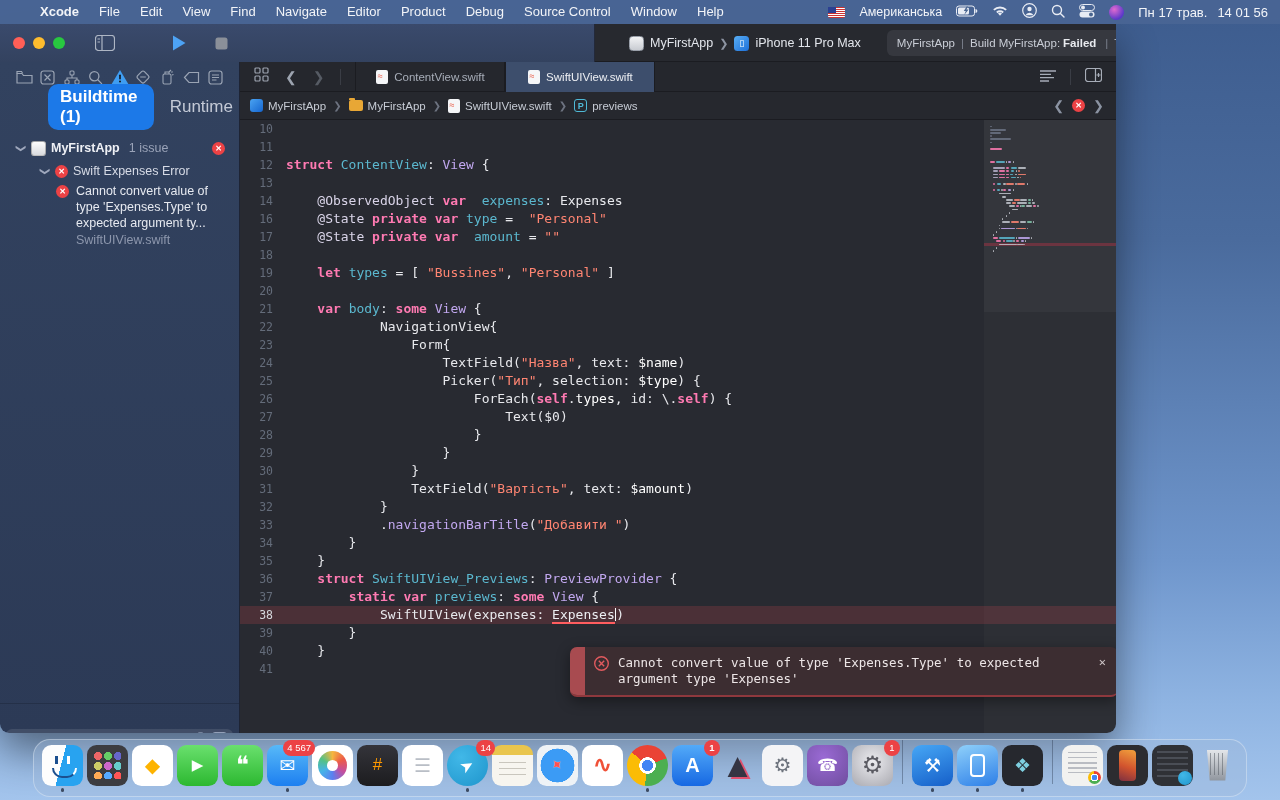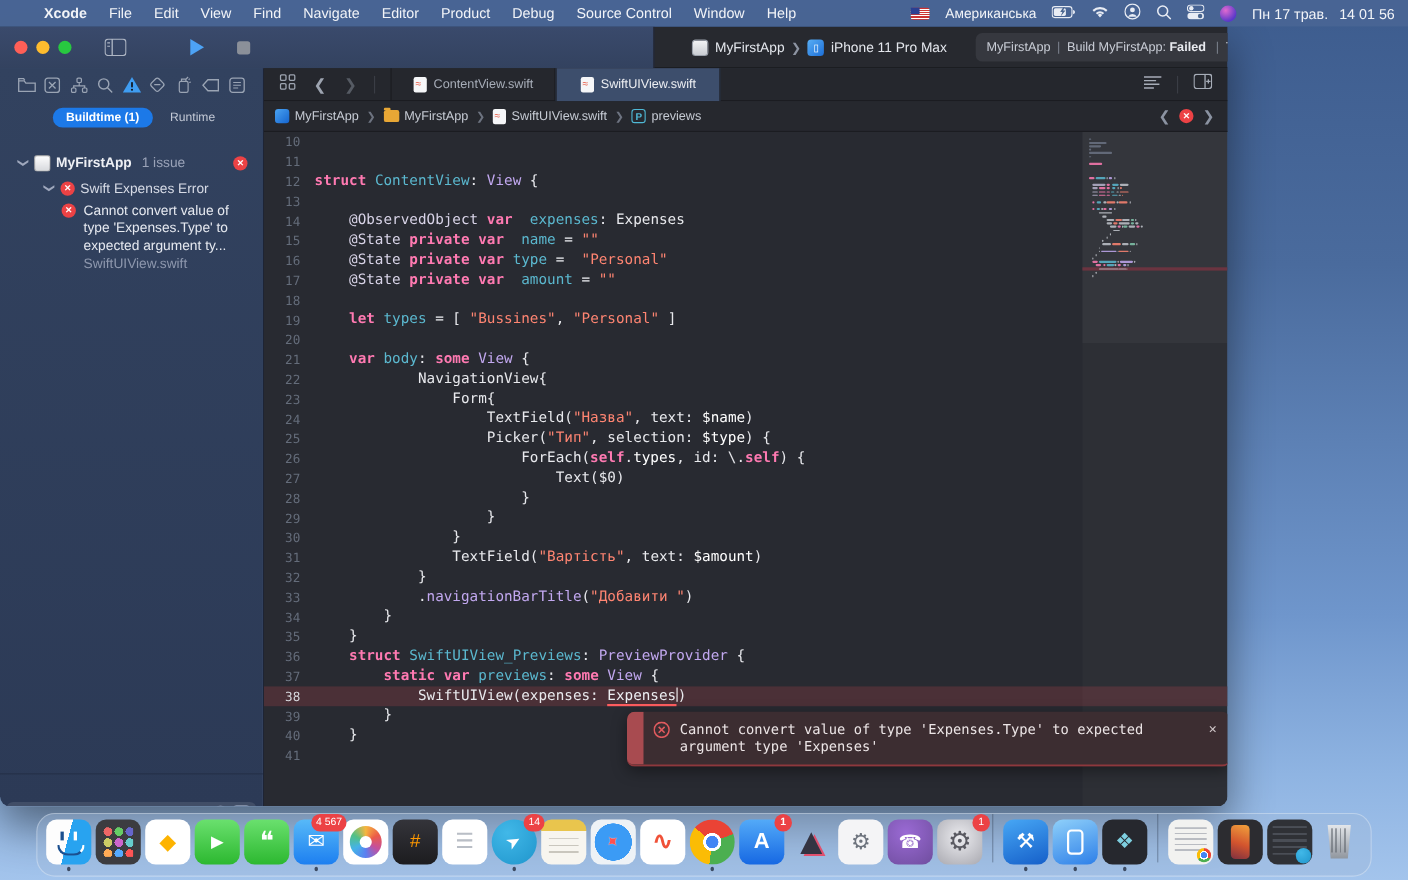--- a/index.html
+++ b/index.html
@@ -48,21 +48,21 @@
   .sp-errors { margin-left:auto; display:flex; align-items:center; gap:4px; }
   .errdot { width:13px; height:13px; border-radius:50%; background:#ec4245; color:#fff; font-size:8px; line-height:13px;
             text-align:center; display:inline-block; font-weight:bold; }
   .tb-right { margin-left:auto; display:flex; align-items:center; gap:22px; padding-right:18px; color:#b6bcc8; }
 
   
   .sidebar { position:absolute; left:0; top:38px; width:240px; bottom:0; background:#30405e;
              background:linear-gradient(180deg,#32425f,#2c3a56); border-right:1px solid #1e2434; color:#d7dbe6; }
   .nav-icons { height:30px; display:flex; align-items:center; justify-content:space-between; padding:0 14px; }
   .nav-ic { width:20px; height:22px; display:flex; align-items:center; justify-content:center; }
-  .seg-row { height:30px; display:flex; align-items:center; gap:10px; padding-left:48px; font-size:11px; }
+  .seg-row { height:30px; display:flex; align-items:center; gap:10px; padding-left:48px; font-size:17px; }
   .seg-pill { background:#1c79e8; color:#fff; font-weight:bold; border-radius:10px; padding:3px 12px; }
   .seg-plain { color:#c3c9d6; padding:3px 6px; }
   .tree { padding-top:16px; font-size:12.5px; }
   .tree-row { display:flex; align-items:center; gap:5px; height:20px; }
   .chev { color:#9fa8bd; font-size:10px; transform:rotate(90deg); display:inline-block; width:10px; text-align:center; }
   .app-ic16 { width:15px; height:15px; border-radius:3px; background:linear-gradient(180deg,#fdfdfd,#d8dade); border:1px solid rgba(0,0,0,.25); }
   .t-proj { font-weight:bold; color:#eef0f5; }
   .t-dim { color:#9aa3b8; font-weight:normal; margin-left:4px; }
   .t-badge { margin-left:auto; margin-right:14px; }
   .t-msg { margin-left:56px; margin-top:2px; display:flex; gap:7px; width:175px; }
@@ -508,21 +508,20 @@
         <span>❯</span>
       </span>
     </div>
     <div class="code-area">
       <div id="code-lines">
           <div class="cl-row"><span class="cl-num">10</span><span class="cl-code"></span></div>
           <div class="cl-row"><span class="cl-num">11</span><span class="cl-code"></span></div>
           <div class="cl-row"><span class="cl-num">12</span><span class="cl-code"><span class="k">struct</span><span class="p"> </span><span class="t">ContentView</span><span class="p">: </span><span class="u">View</span><span class="p"> {</span></span></div>
           <div class="cl-row"><span class="cl-num">13</span><span class="cl-code"></span></div>
           <div class="cl-row"><span class="cl-num">14</span><span class="cl-code"><span class="p">    </span><span class="a">@ObservedObject</span><span class="p"> </span><span class="k">var</span><span class="p">  </span><span class="t">expenses</span><span class="p">: Expenses</span></span></div>
-          <div class="cl-row"><span class="cl-num">15</span><span class="cl-code"><span class="p">    </span><span class="a">@State</span><span class="p"> </span><span class="k">private</span><span class="p"> </span><span class="k">var</span><span class="p">  </span><span class="t">name</span><span class="p"> = </span><span class="s">""</span></span></div>
           <div class="cl-row"><span class="cl-num">16</span><span class="cl-code"><span class="p">    </span><span class="a">@State</span><span class="p"> </span><span class="k">private</span><span class="p"> </span><span class="k">var</span><span class="p"> </span><span class="t">type</span><span class="p"> =  </span><span class="s">"Personal"</span></span></div>
           <div class="cl-row"><span class="cl-num">17</span><span class="cl-code"><span class="p">    </span><span class="a">@State</span><span class="p"> </span><span class="k">private</span><span class="p"> </span><span class="k">var</span><span class="p">  </span><span class="t">amount</span><span class="p"> = </span><span class="s">""</span></span></div>
           <div class="cl-row"><span class="cl-num">18</span><span class="cl-code"></span></div>
           <div class="cl-row"><span class="cl-num">19</span><span class="cl-code"><span class="p">    </span><span class="k">let</span><span class="p"> </span><span class="t">types</span><span class="p"> = [ </span><span class="s">"Bussines"</span><span class="p">, </span><span class="s">"Personal"</span><span class="p"> ]</span></span></div>
           <div class="cl-row"><span class="cl-num">20</span><span class="cl-code"></span></div>
           <div class="cl-row"><span class="cl-num">21</span><span class="cl-code"><span class="p">    </span><span class="k">var</span><span class="p"> </span><span class="t">body</span><span class="p">: </span><span class="k">some</span><span class="p"> </span><span class="u">View</span><span class="p"> {</span></span></div>
           <div class="cl-row"><span class="cl-num">22</span><span class="cl-code"><span class="p">            NavigationView{</span></span></div>
           <div class="cl-row"><span class="cl-num">23</span><span class="cl-code"><span class="p">                Form{</span></span></div>
           <div class="cl-row"><span class="cl-num">24</span><span class="cl-code"><span class="p">                    TextField(</span><span class="s">"Назва"</span><span class="p">, text: </span><span class="v">$name</span><span class="p">)</span></span></div>
           <div class="cl-row"><span class="cl-num">25</span><span class="cl-code"><span class="p">                    Picker(</span><span class="s">"Тип"</span><span class="p">, selection: </span><span class="v">$type</span><span class="p">) {</span></span></div>

